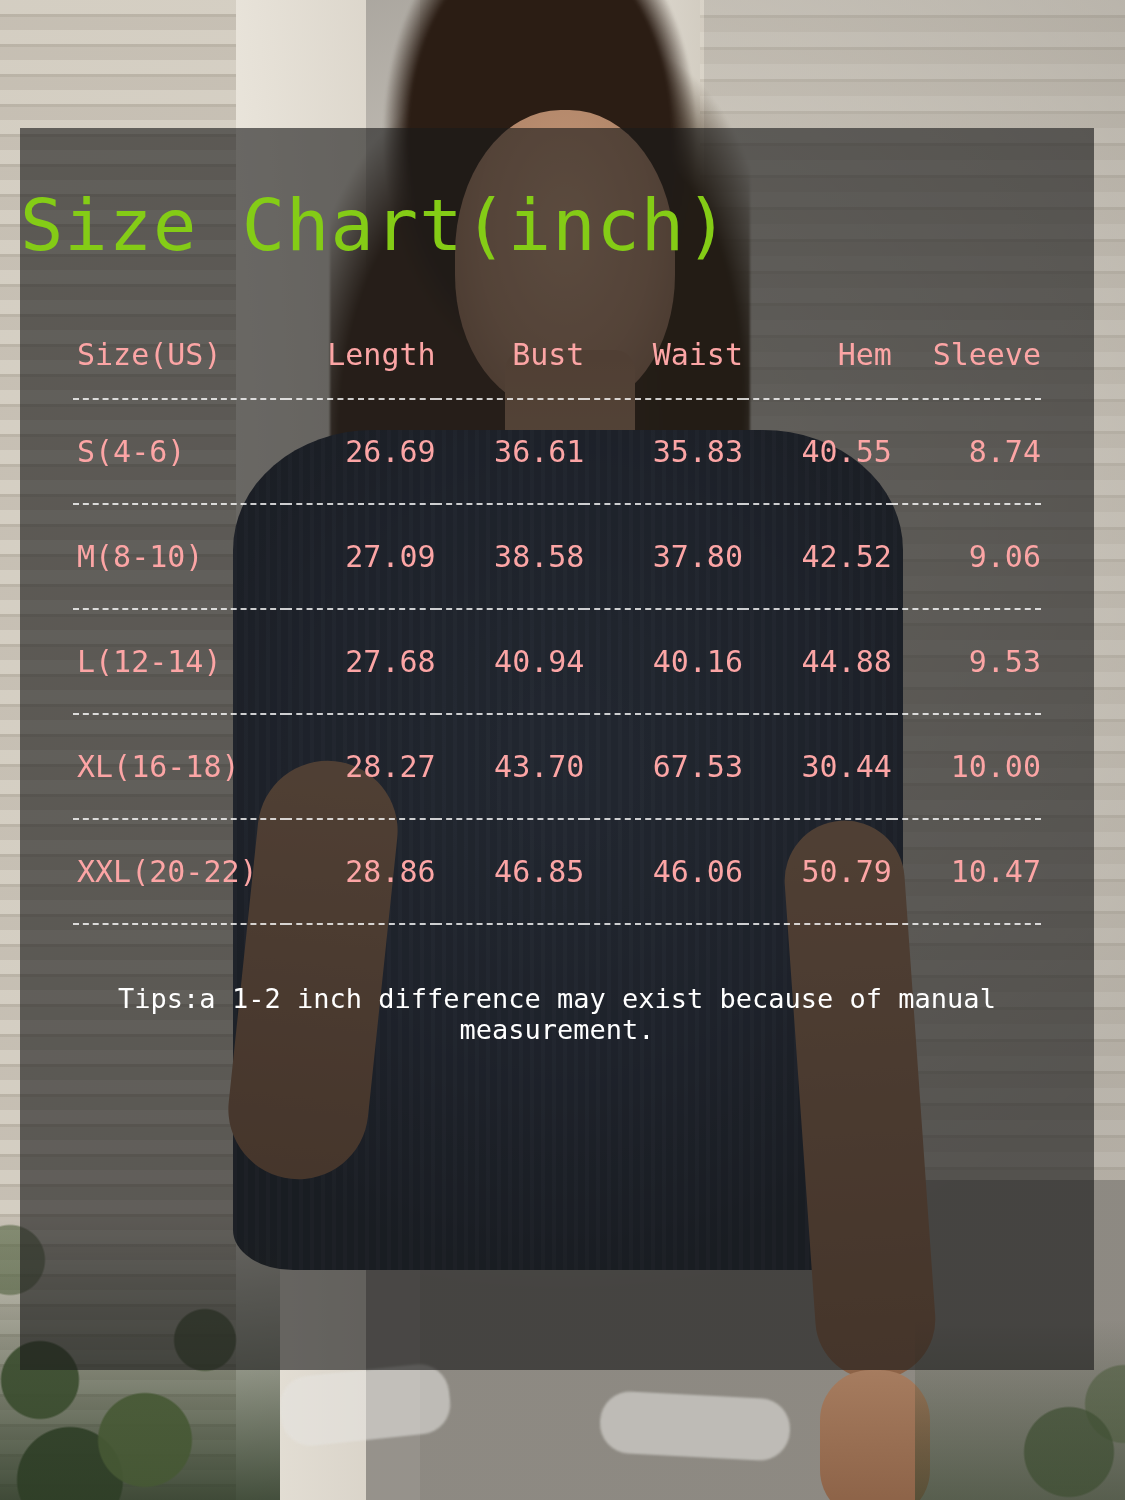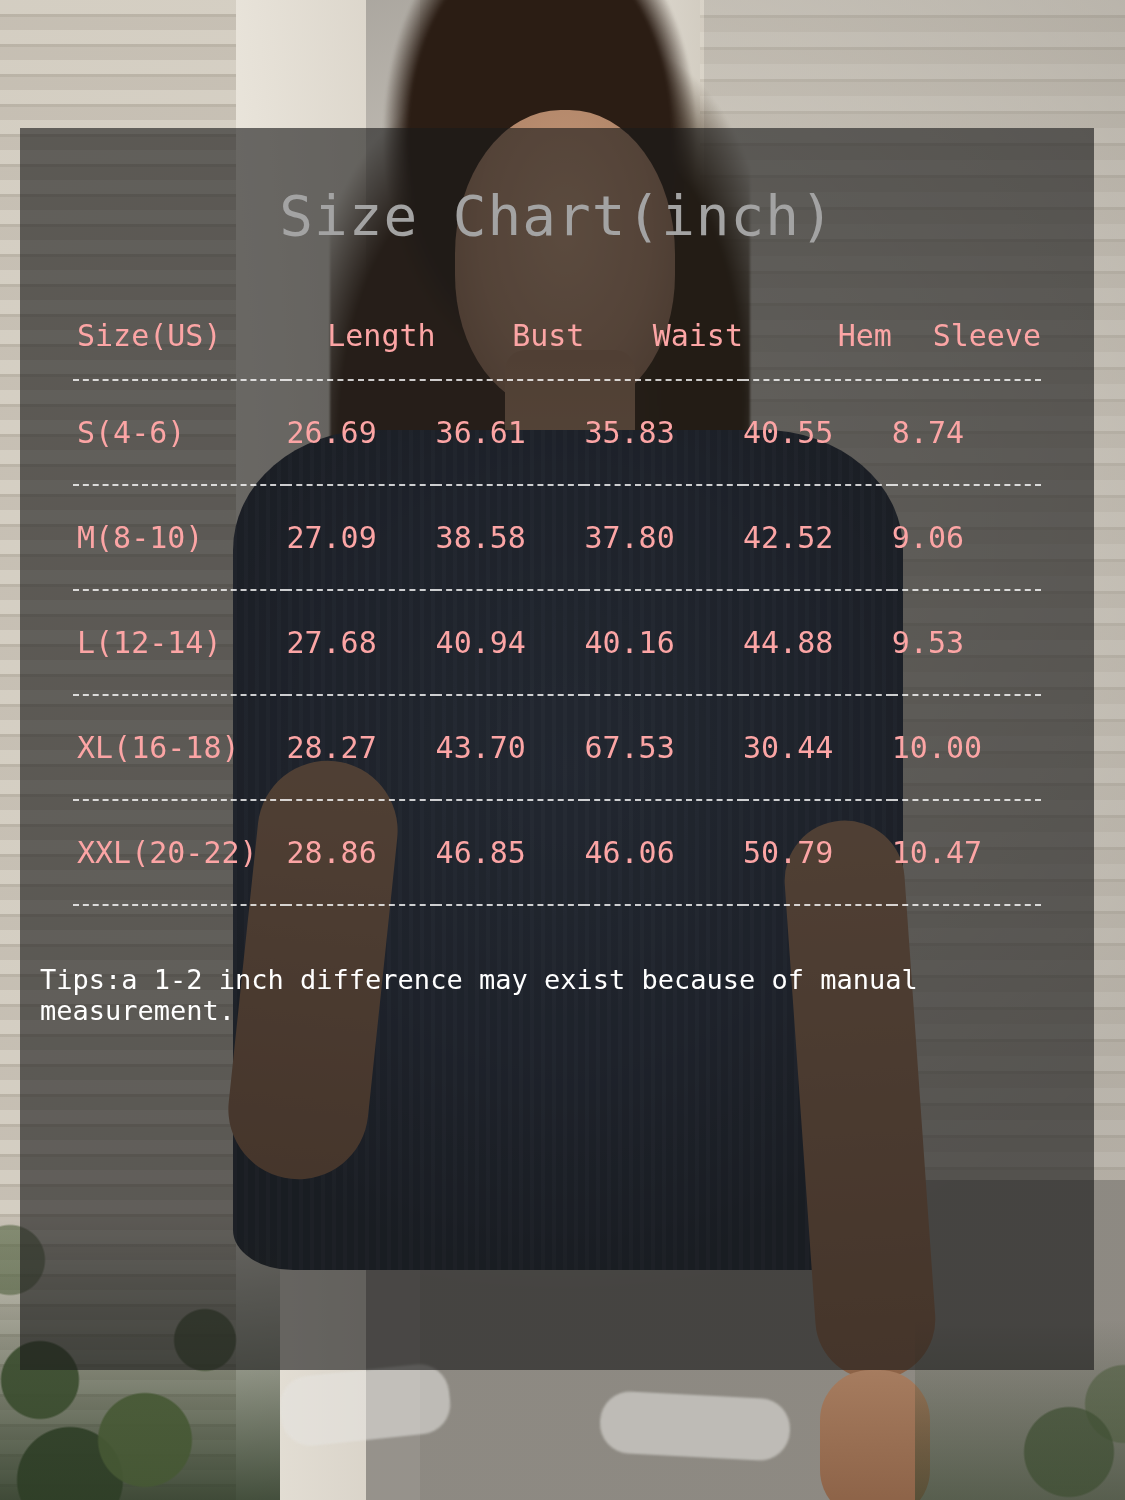--- a/index.html
+++ b/index.html
@@ -171,24 +171,24 @@
   .overlay {
     position: absolute;
     left: 20px;
     top: 128px;
     width: 1074px;
     height: 1242px;
     background: rgba(26, 26, 26, 0.62);
   }
 
   .chart-title {
-    color: #a3a3a3;
-    font-size: 56px;
+    color: #84cc16;
+    font-size: 72px;
     letter-spacing: 1px;
-    text-align: center;
+    text-align: left;
     margin: 0;
     padding: 55px 0 0 0;
     font-weight: normal;
     font-family: "DejaVu Sans Mono", monospace;
   }
 
   table.size-table {
     width: 968px;
     margin: 70px auto 0 auto;
     border-collapse: collapse;
@@ -199,40 +199,40 @@
   table.size-table th {
     font-weight: normal;
     text-align: right;
     padding: 0 0 26px 0;
     white-space: nowrap;
   }
   table.size-table thead tr {
     border-bottom: 2px dashed rgba(255,255,255,0.78);
   }
   table.size-table td {
-    text-align: left;
+    text-align: right;
     padding: 34px 0 34px 0;
     border-bottom: 2px dashed rgba(255,255,255,0.78);
     white-space: nowrap;
   }
   table.size-table th.col-size, table.size-table td.col-size {
     text-align: left;
     width: 210px;
     padding-left: 4px;
   }
   table.size-table th.col-len, table.size-table td.col-len { width: 150px; }
   table.size-table th.col-bust, table.size-table td.col-bust { width: 150px; }
   table.size-table th.col-waist, table.size-table td.col-waist { width: 160px; }
   table.size-table th.col-hem, table.size-table td.col-hem { width: 150px; }
   table.size-table th.col-sleeve, table.size-table td.col-sleeve { width: 150px; }
 
   .tips {
     color: #ffffff;
     font-size: 27px;
-    text-align: left;
+    text-align: center;
     margin: 0;
     padding: 58px 20px 0 20px;
     font-family: "DejaVu Sans Mono", monospace;
   }
 </style>
 </head>
 <body>
 
 <div class="page">
 

